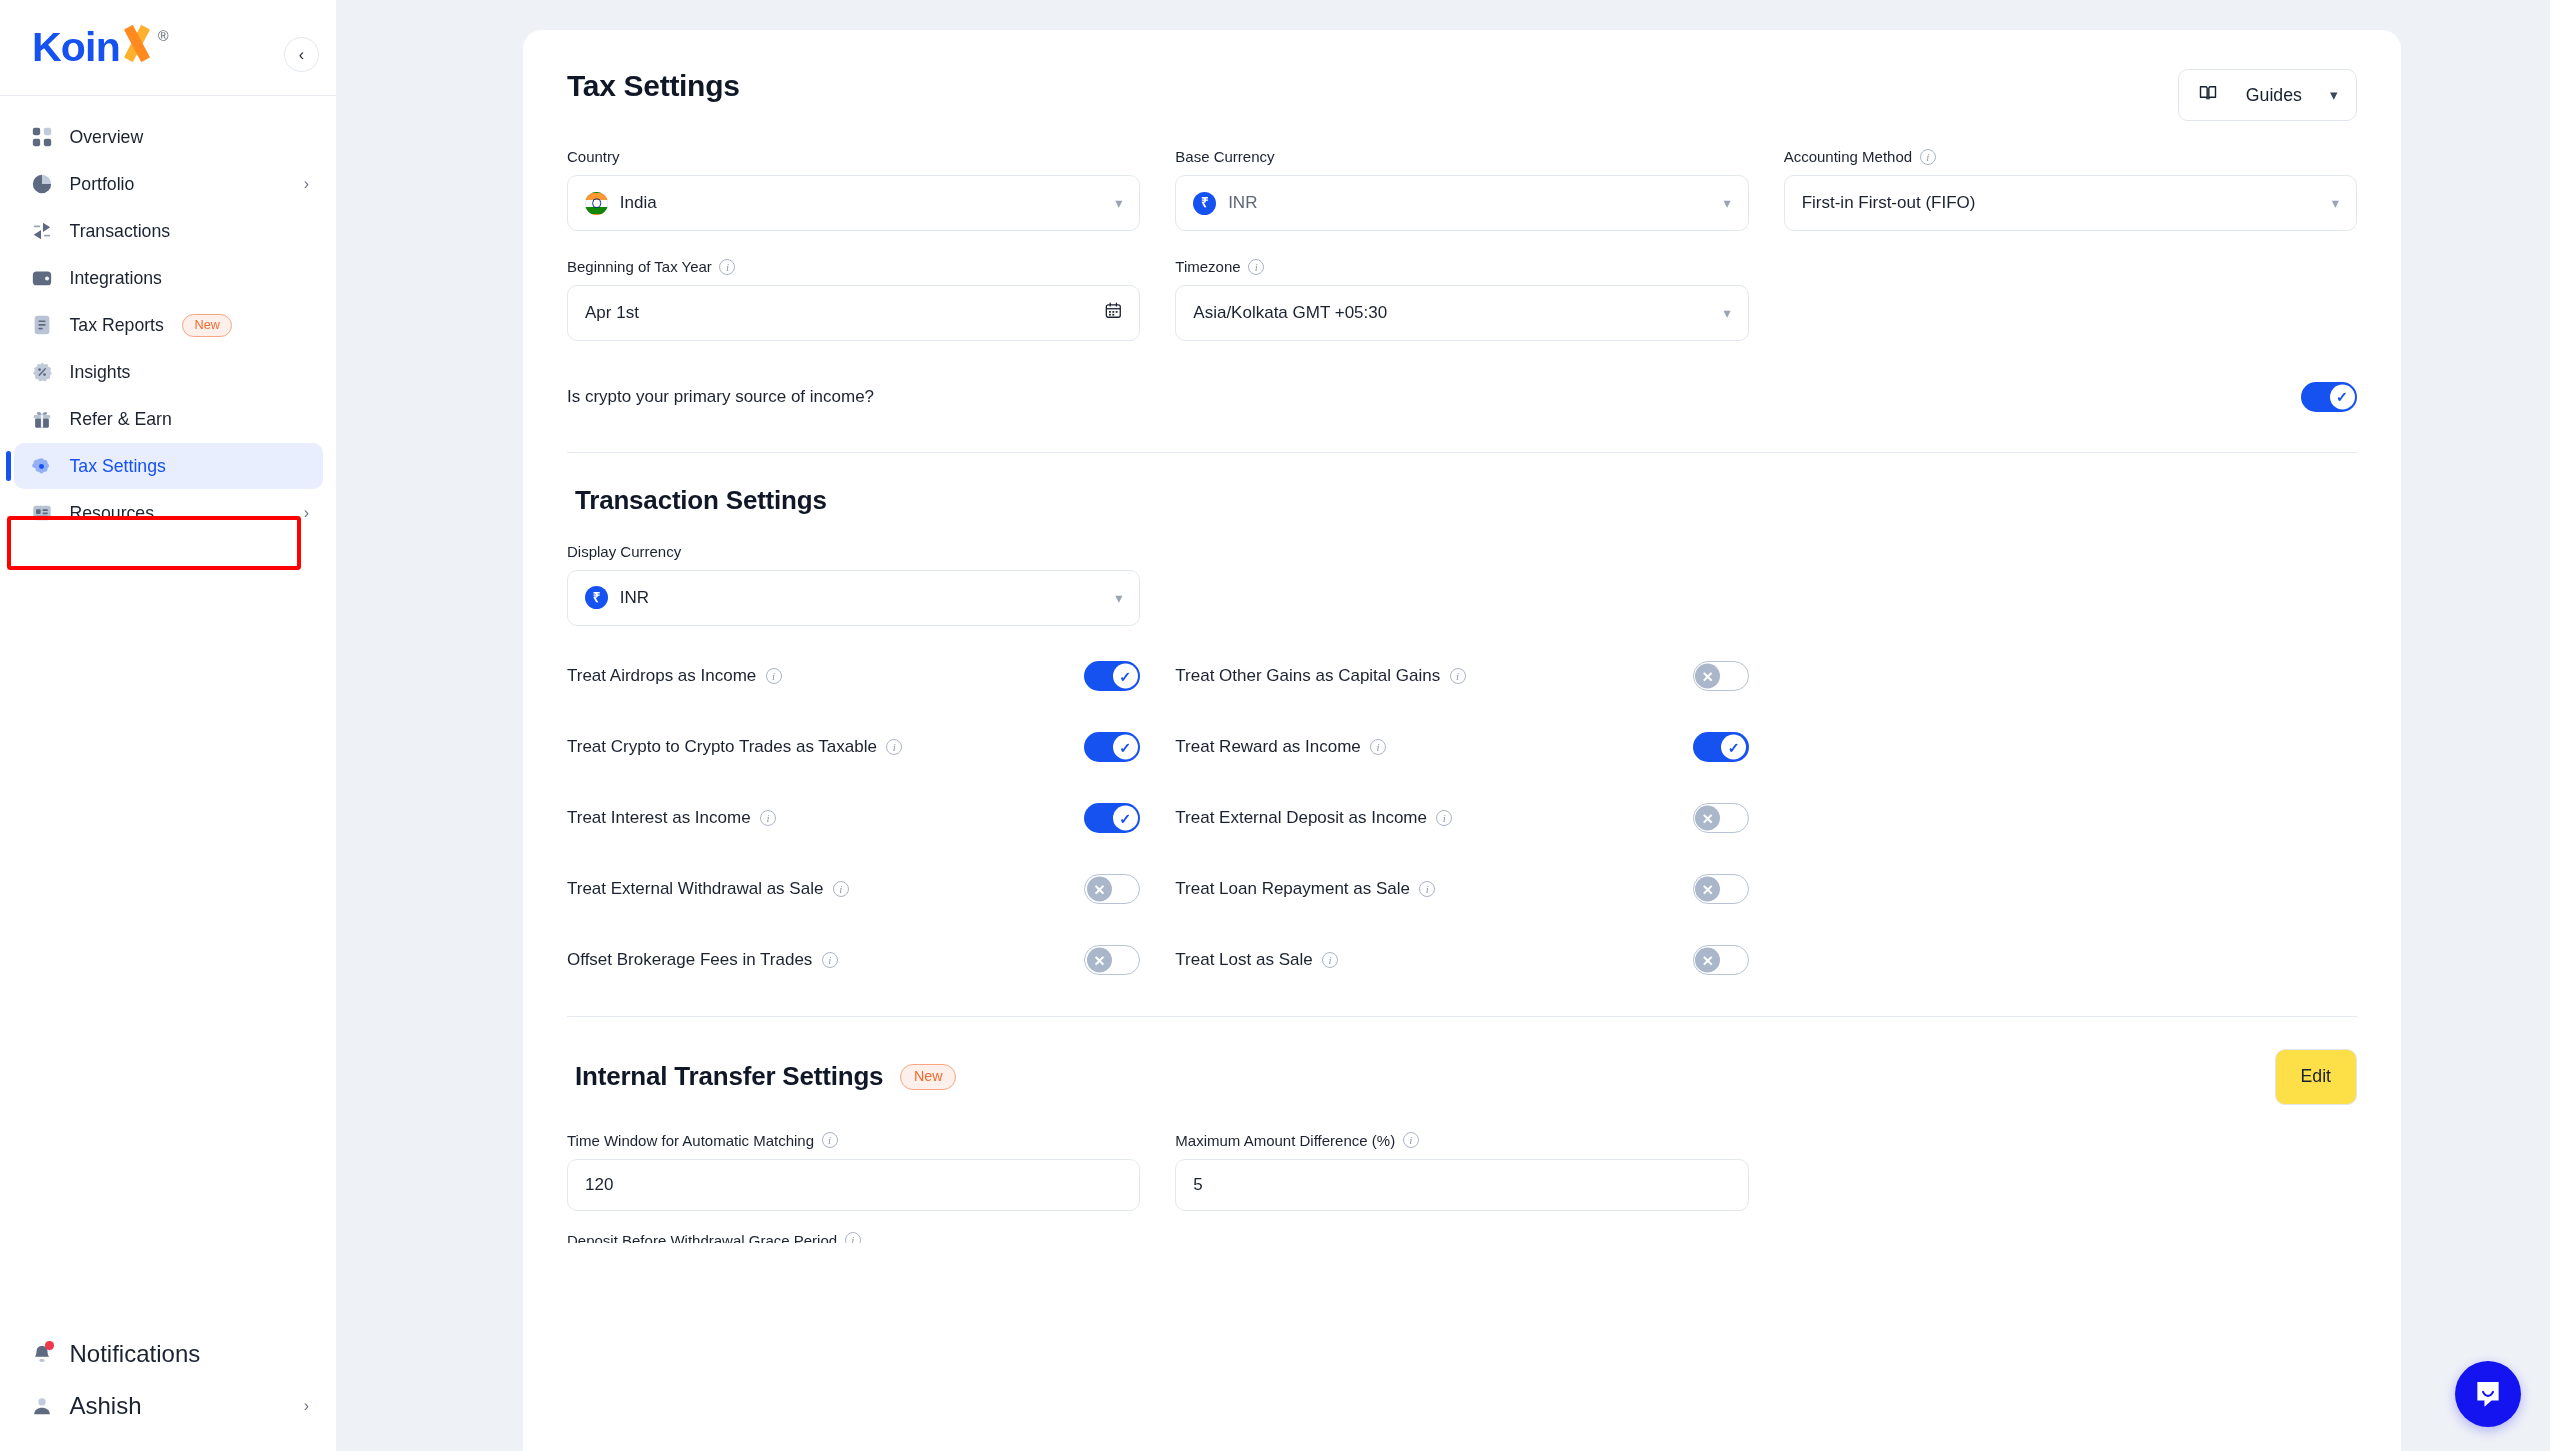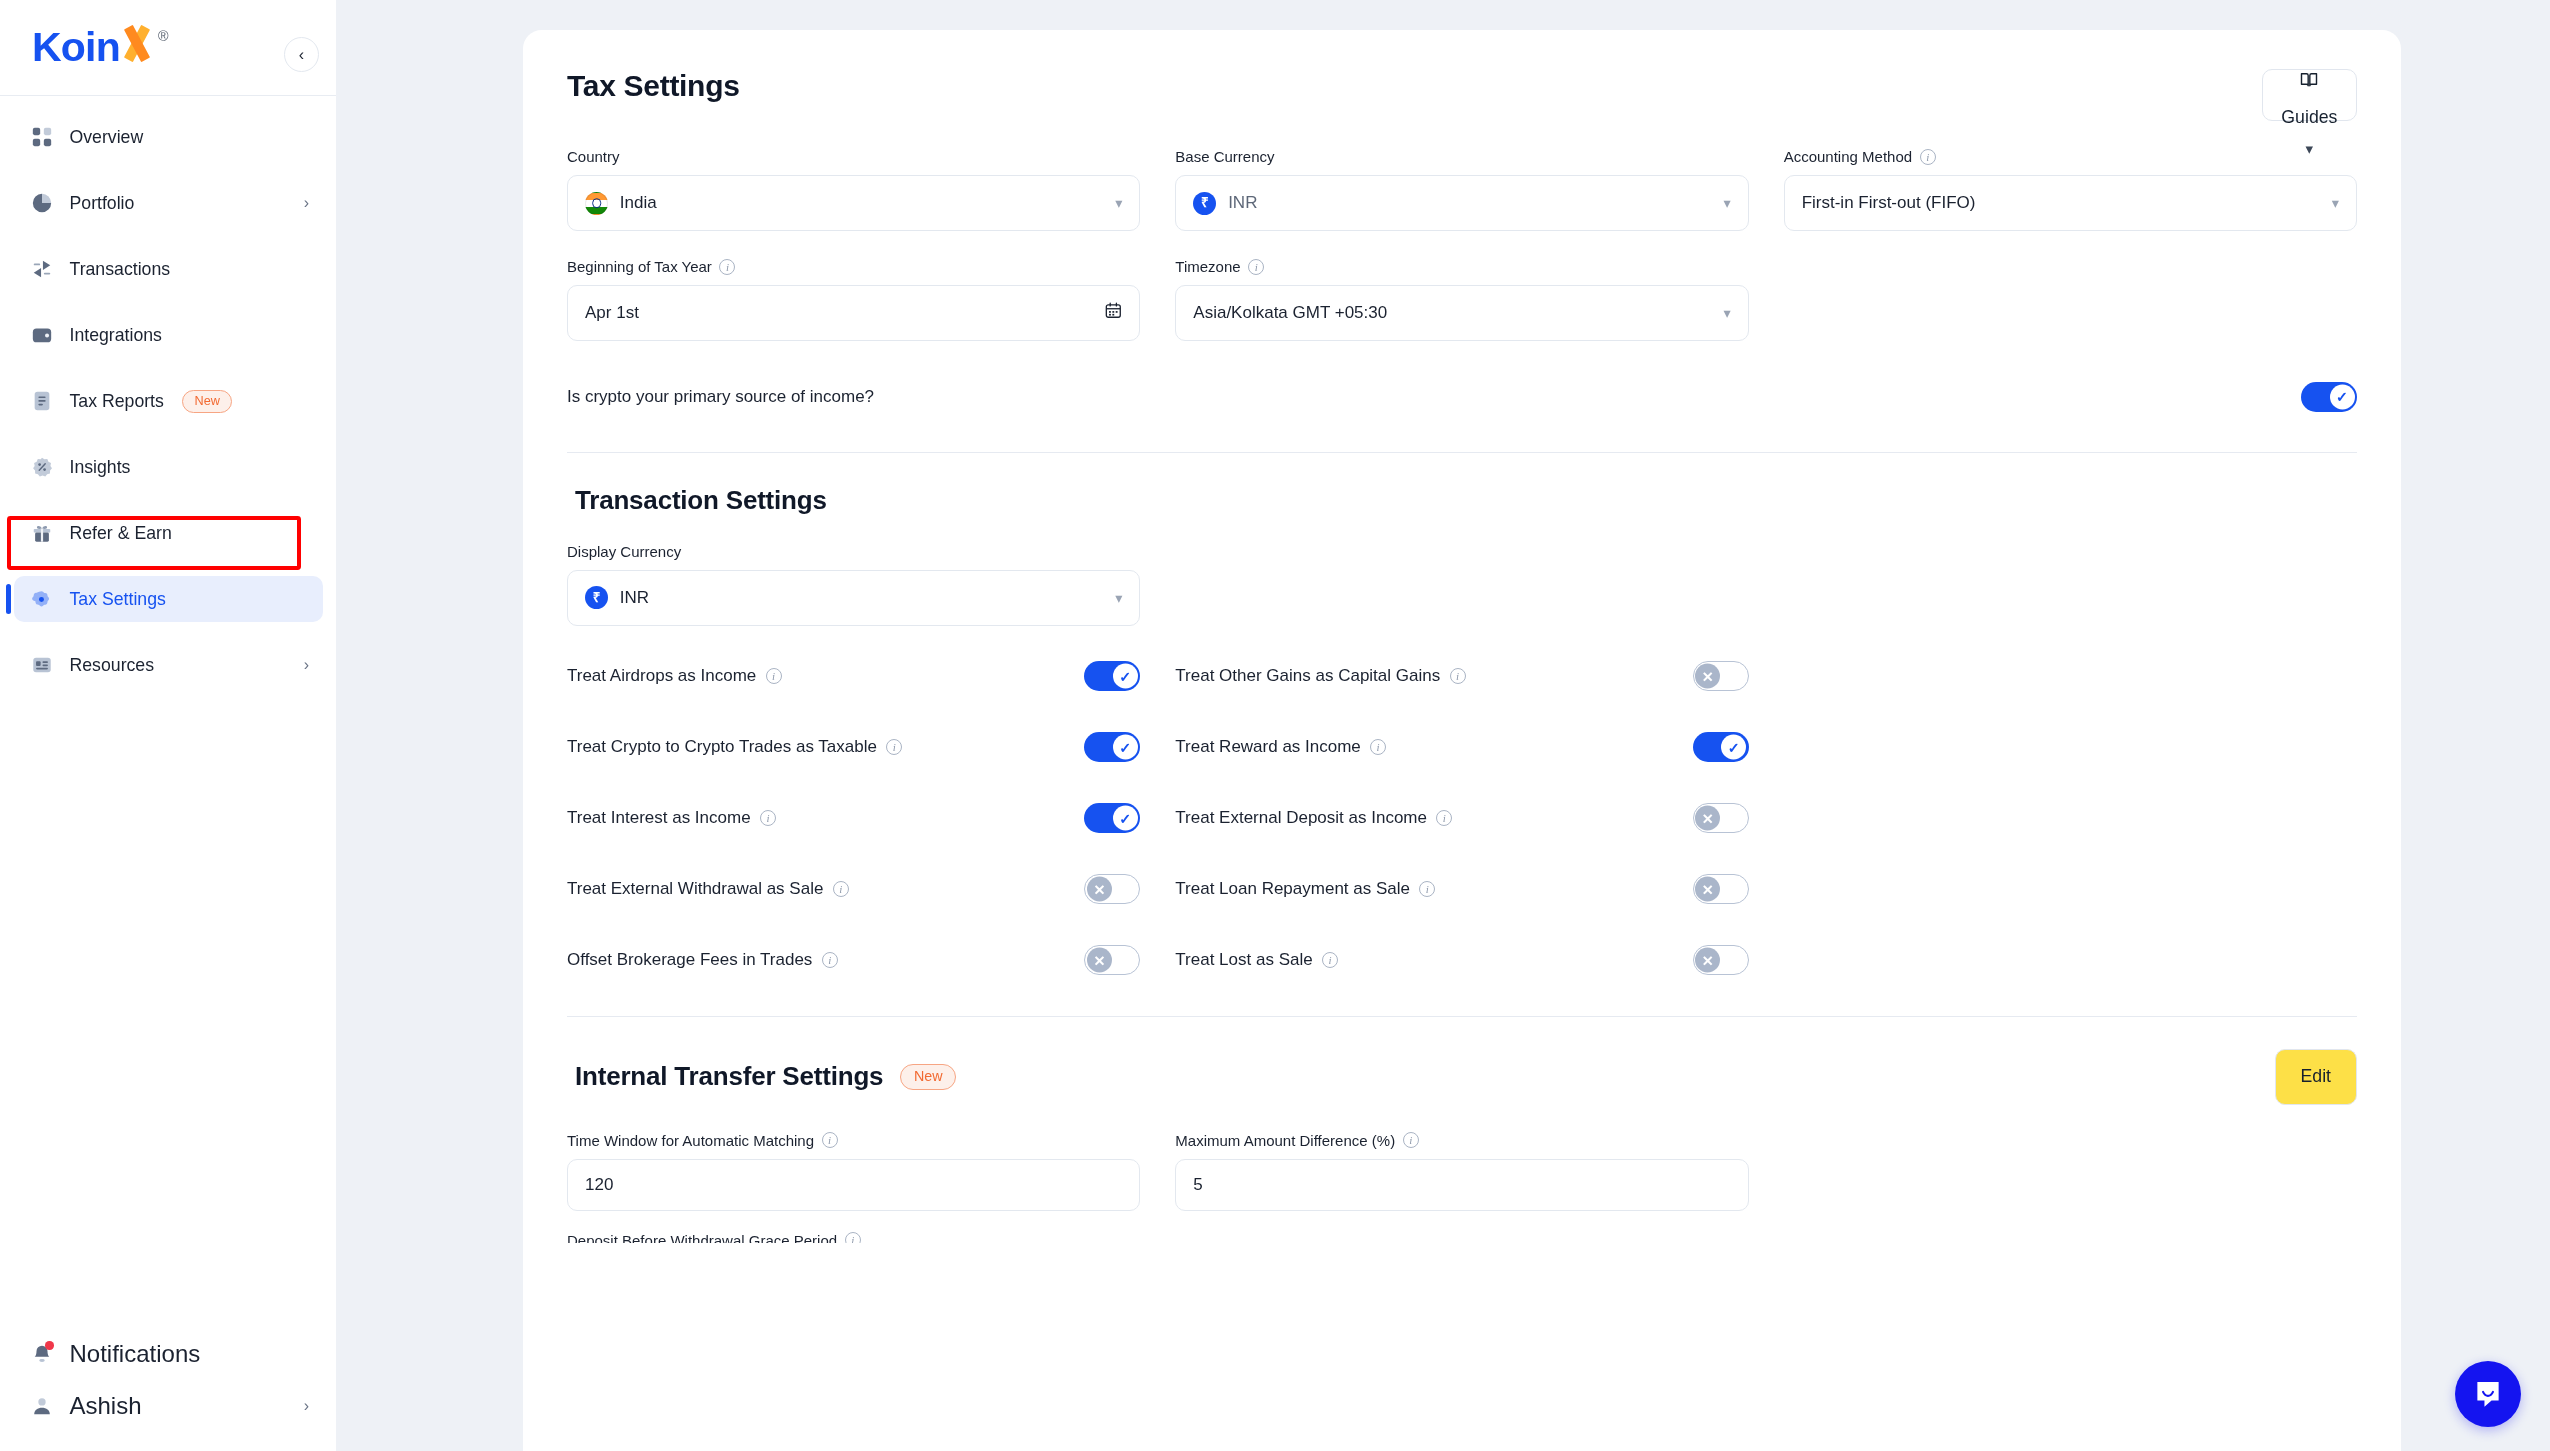--- a/index.html
+++ b/index.html
@@ -26,21 +26,21 @@
   .logo .x-mark::before, .logo .x-mark::after {
     content: ""; position: absolute; left: 11.8px; top: -1.7px; width: 10px; height: 37px;
     border-radius: 0.8px;
   }
   .logo .x-mark::before { background: #ffb02e; transform: rotate(28deg); }
   .logo .x-mark::after  { background: #ff8a1f; transform: rotate(-28deg); }
   .logo .reg { font-size: 14.3px; color: #5b6472; font-weight: 400; margin-left: 3.4px; margin-top: 1.7px; }
 
   .side-sep { height: 0.8px; background: #e8ecf2; width: 100%; }
 
-  .nav { padding: 18.6px 13.5px 0 13.5px; display: flex; flex-direction: column; gap: 20px; }
+  .nav { padding: 18.6px 13.5px 0 13.5px; display: flex; flex-direction: column; gap: 1px; }
   .nav-item {
     position: relative; height: 46px; display: flex; align-items: center;
     padding: 0 13.5px 0 13.5px; border-radius: 10px; cursor: pointer;
   }
   .nav-item .ico { width: 29px; height: 29px; flex: none; display: flex;
                    align-items: center; justify-content: center; margin-right: 13.5px; }
   .nav-item .lbl { font-size: 17.7px; color: #1b2230; white-space: nowrap; }
   .nav-item .chev { margin-left: auto; color: #6b7587; font-size: 16px; line-height: 1; }
   .nav-item.active { background: #e8eefd; }
   .nav-item.active .lbl { color: #1652f0; }
@@ -85,23 +85,23 @@
   
   .main { flex: 1; position: relative; background: #eef1f6; }
   .card {
     position: absolute; left: 187px; top: 30px; width: 1878px; min-height: 1452px;
     background: #ffffff; border-radius: 18.6px 18.6px 0 0;
     padding: 39px 44px 0 44px;
   }
   .card-head { display: flex; align-items: flex-start; justify-content: space-between; }
   .page-title { font-size: 30px; font-weight: 700; color: #101828; letter-spacing: -0.3px; }
   .guides-btn {
-    display: flex; align-items: center; gap: 12px; height: 52px; padding: 0 18.6px;
+    display: flex; align-items: center; gap: 28px; height: 52px; padding: 0 18.6px;
     border: 0.8px solid #e1e6ee; border-radius: 10px; background: #fff; cursor: pointer;
-    font-size: 17.7px; color: #16202e; flex-direction: column;
+    font-size: 17.7px; color: #16202e;
   }
   .guides-btn .chev { color: #3c4757; font-size: 15px; }
 
   .grid2 { display: grid; grid-template-columns: 1fr 1fr 1fr; column-gap: 35px; }
   .field { margin-top: 27px; }
   .flabel { font-size: 15px; color: #1b2230; display: flex; align-items: center; gap: 7.6px;
             margin-bottom: 10px; }
   .info-i {
     width: 16px; height: 16px; border-radius: 50%; border: 1.2px solid #aab4c4;
     color: #8e99ab; font-size: 11px; line-height: 14.3px; text-align: center;

